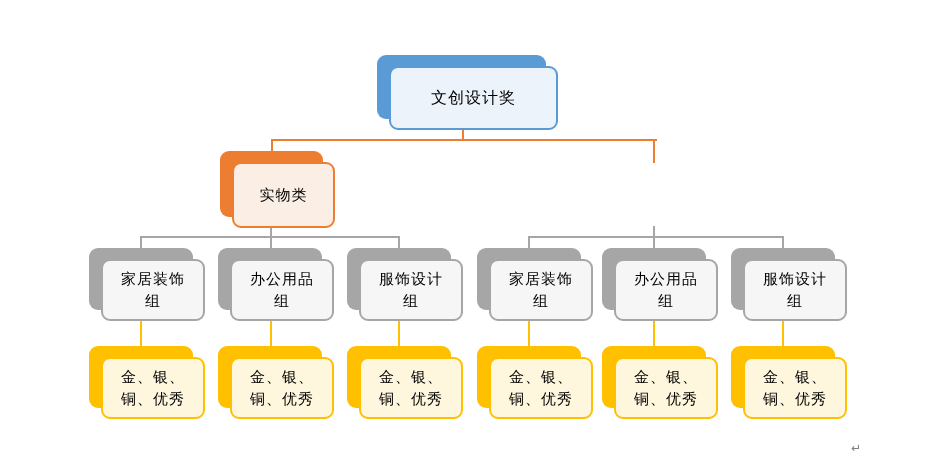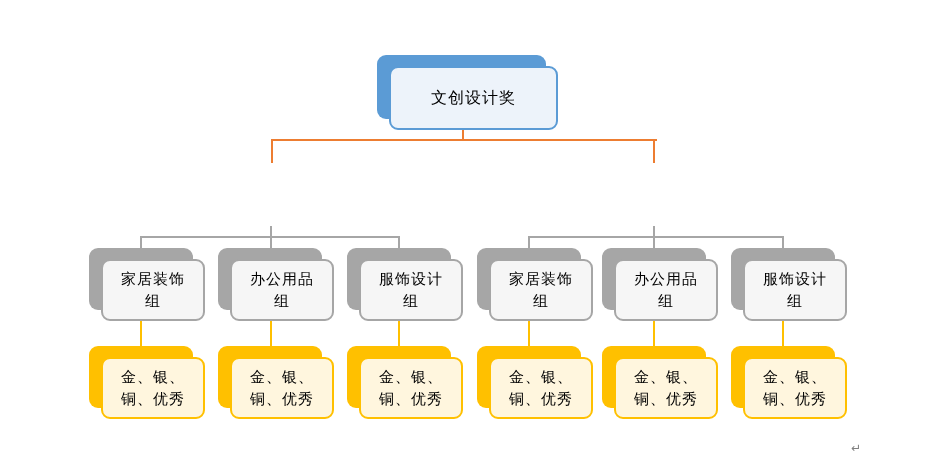--- a/index.html
+++ b/index.html
@@ -75,20 +75,24 @@
   <div class="conn conn-l4" style="left:398px;top:316px;width:2px;height:44px"></div>
   <div class="conn conn-l4" style="left:528px;top:316px;width:2px;height:44px"></div>
   <div class="conn conn-l4" style="left:653px;top:316px;width:2px;height:44px"></div>
   <div class="conn conn-l4" style="left:782px;top:316px;width:2px;height:44px"></div>
 
   <div class="node node-l1 theme-l1" style="left:389px;top:66px;width:169px;height:64px">
     <span class="shadow"></span>
     <span class="face"><span>文创设计奖</span></span>
   </div>
 
+  <div class="node theme-l2" style="left:232px;top:162px;width:103px;height:66px">
+    <span class="shadow"></span>
+    <span class="face"><span>实物类</span></span>
+  </div>
 
   <div class="node theme-l3" style="left:101px;top:259px;width:104px;height:62px">
     <span class="shadow"></span>
     <span class="face"><span>家居装饰
 组</span></span>
   </div>
   <div class="node theme-l3" style="left:230px;top:259px;width:104px;height:62px">
     <span class="shadow"></span>
     <span class="face"><span>办公用品
 组</span></span>

